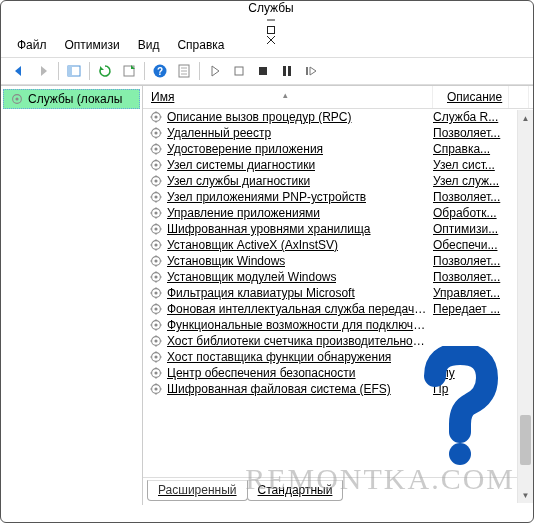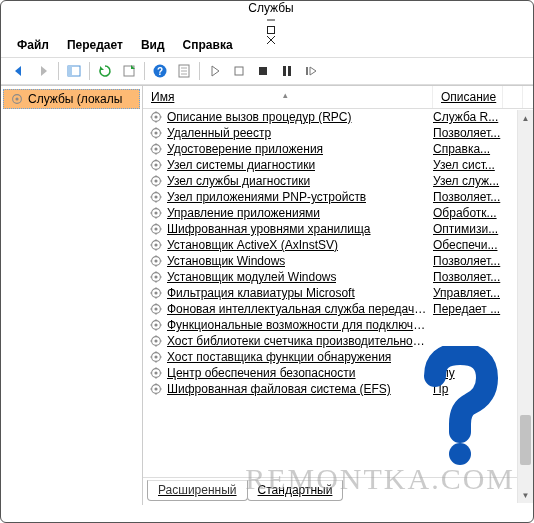--- a/index.html
+++ b/index.html
@@ -29,21 +29,20 @@
   .titlebar-spacer { flex: 1; }
   .winbtn {
     width: 46px; height: 30px;
     display: flex; align-items: center; justify-content: center;
     color: #222;
   }
   .menubar {
     display: flex;
     padding: 2px 8px;
     gap: 2px;
-    font-weight: bold;
   }
   .menuitem {
     padding: 3px 8px;
     font-size: 12px;
   }
   .toolbar {
     display: flex;
     align-items: center;
     padding: 3px 6px;
     border-top: 1px solid #ddd;
@@ -68,21 +67,21 @@
   .leftpane {
     width: 142px;
     border-right: 1px solid #ccc;
     padding: 2px 0;
   }
   .treeitem {
     display: flex;
     align-items: center;
     gap: 4px;
     padding: 2px 6px;
-    background: #fdba74;
+    background: #86efac;
     border: 1px dotted #66a3e0;
     margin: 1px 2px;
     font-size: 12px;
     white-space: nowrap;
     overflow: hidden;
   }
   .rightpane {
     flex: 1;
     display: flex;
     flex-direction: column;
@@ -95,21 +94,21 @@
     font-size: 12px;
     position: relative;
   }
   .col {
     padding: 4px 8px;
     border-right: 1px solid #eee;
     white-space: nowrap;
     overflow: hidden;
   }
   .col-name { width: 290px; }
-  .col-desc { width: 70px; }
+  .col-desc { width: 70px; margin-left: 6px; }
   .col-other { width: 20px; }
   .sort-arrow {
     position: absolute;
     left: 140px;
     top: 4px;
     font-size: 9px;
     color: #888;
   }
   .list {
     flex: 1;
@@ -238,21 +237,21 @@
   <div class="winbtn">
     <svg width="10" height="10" viewBox="0 0 10 10">
         <line x1="1" y1="1" x2="9" y2="9" stroke="#222" stroke-width="1"></line>
         <line x1="9" y1="1" x2="1" y2="9" stroke="#222" stroke-width="1"></line>
       </svg>
   </div>
 </div>
 
 <div class="menubar">
   <div class="menuitem">Файл</div>
-  <div class="menuitem">Передает</div>
+  <div class="menuitem">Оптимизи</div>
   <div class="menuitem">Вид</div>
   <div class="menuitem">Справка</div>
 </div>
 
 <div class="toolbar">
   <div class="tbtn">
     <svg width="16" height="16" viewBox="0 0 16 16">
         <path d="M10 3 L4 8 L10 13 Z" fill="#1e73d6"></path>
       </svg>
   </div>

